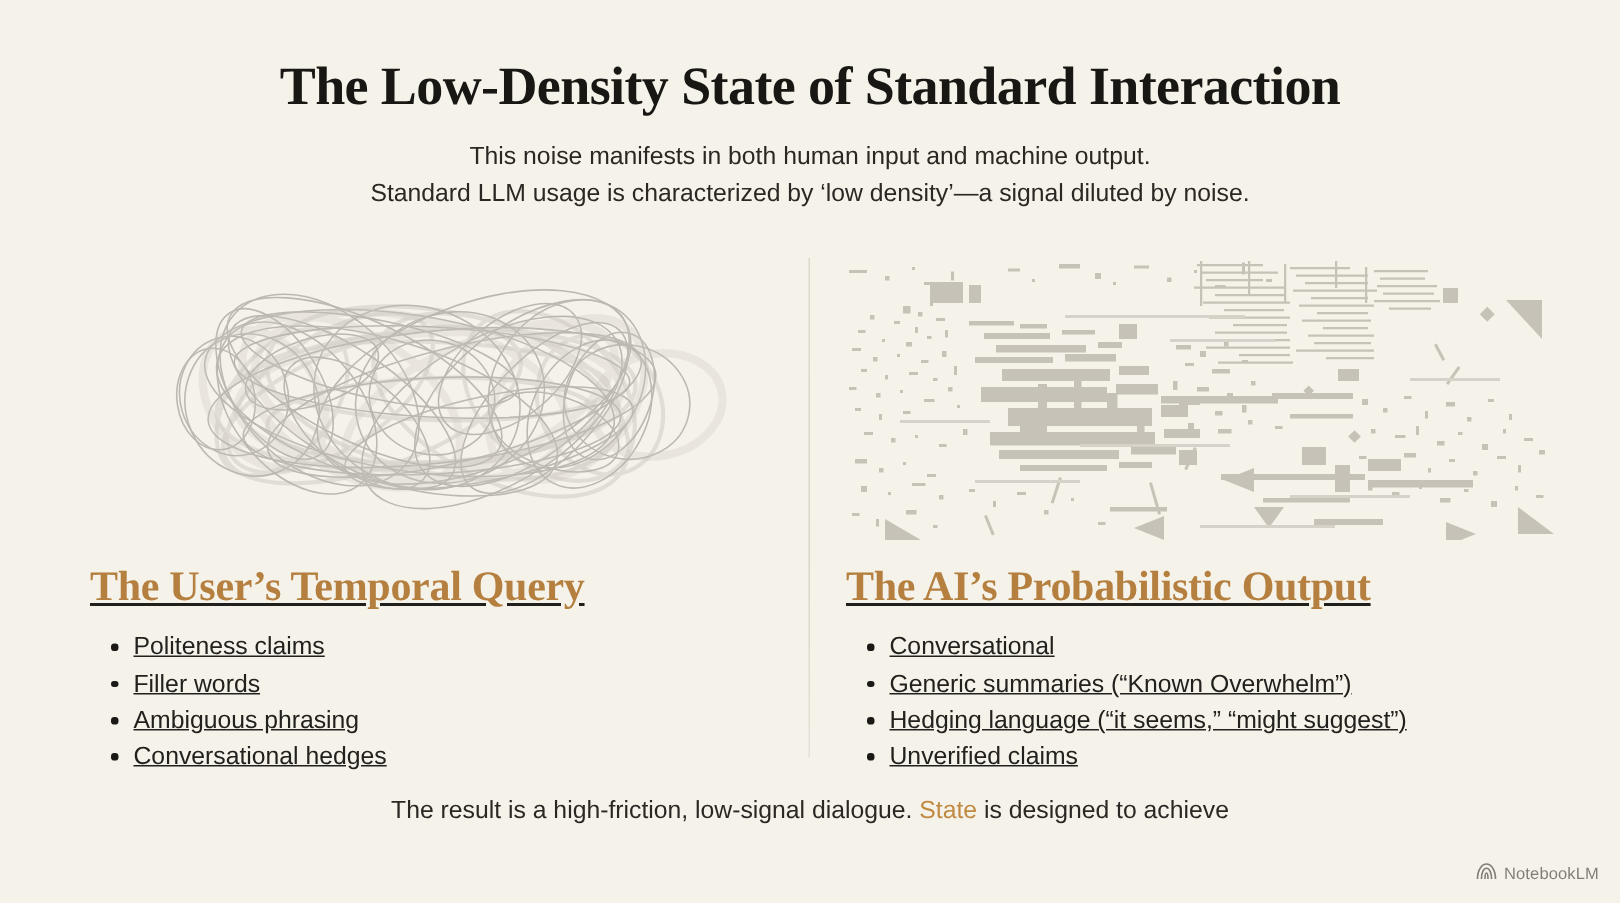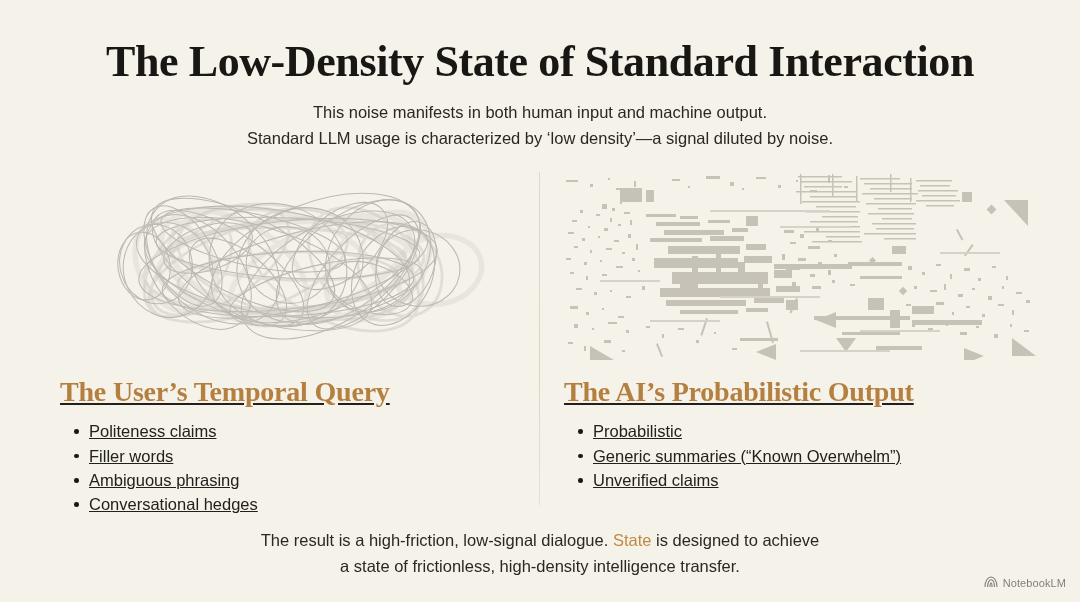--- a/index.html
+++ b/index.html
@@ -22,21 +22,21 @@
   .header {
     position: absolute;
     top: 38px;
     left: 0;
     width: 1080px;
     text-align: center;
   }
   .title {
     font-family: "Liberation Serif", serif;
     font-weight: bold;
-    font-size: 44px;
+    font-size: 36px;
     letter-spacing: -0.4px;
     color: #191714;
     margin: 0;
     line-height: 1.1;
   }
   .subtitle {
     margin: 14px 0 0 0;
     font-size: 16.5px;
     line-height: 1.55;
     color: #29262240;
@@ -473,29 +473,29 @@
           <rect x="380" y="82" width="60" height="2"></rect>
           <rect x="90" y="150" width="70" height="2"></rect>
           <rect x="240" y="180" width="90" height="2"></rect>
         </g>
       </svg>
     </div>
 
     <h2 class="col-heading">The AI’s Probabilistic Output</h2>
 
     <ul class="bullets">
-      <li>Probabilistic</li>
+      <li>Conversational</li>
       <li>Generic summaries (“Known Overwhelm”)</li>
+      <li>Hedging language (“it seems,” “might suggest”)</li>
       <li>Unverified claims</li>
     </ul>
   </div>
 
   <div class="footer">
     <span class="line"><span>The result is a high-friction, low-signal dialogue. </span><span class="brandword">State</span><span> is designed to achieve</span></span>
-    <span class="line">a state of frictionless, high-density intelligence transfer.</span>
   </div>
 
   <div class="watermark">
     <span>
       <svg width="14" height="12" viewBox="0 0 14 12" xmlns="http://www.w3.org/2000/svg">
         <path d="M1 11 C1 4.5 4.2 1 7 1 C9.8 1 13 4.5 13 11" fill="none" stroke="#3a3733" stroke-width="1.1"></path>
         <path d="M3.6 11 C3.6 6.6 5.2 3.8 7 3.8 C8.8 3.8 10.4 6.6 10.4 11" fill="none" stroke="#3a3733" stroke-width="1.1"></path>
         <path d="M6 11 C6 8.6 6.4 7 7 7 C7.6 7 8 8.6 8 11" fill="none" stroke="#3a3733" stroke-width="1.1"></path>
       </svg>
     </span>

